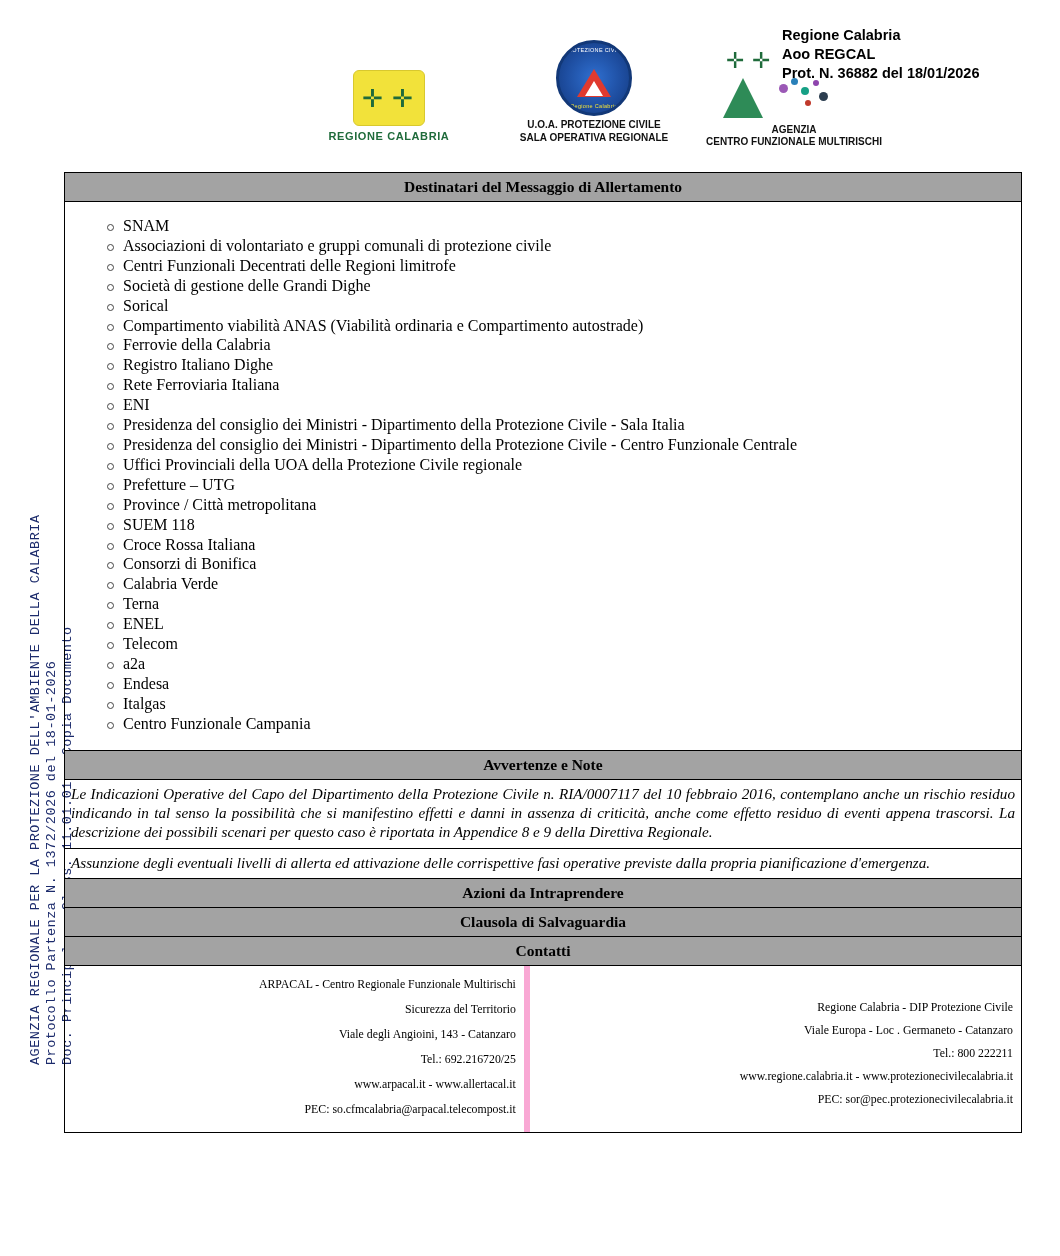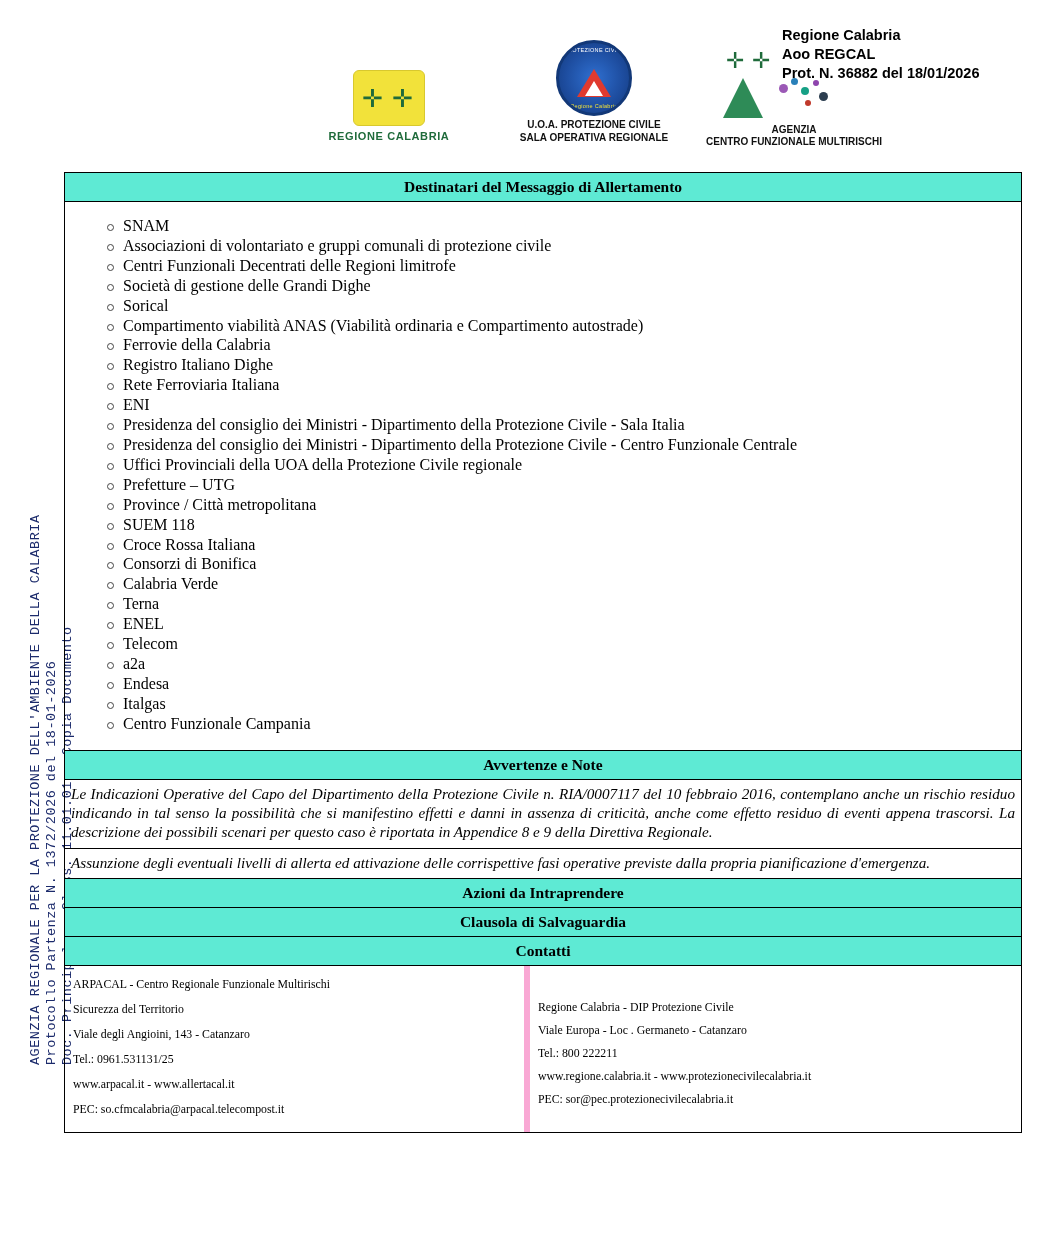--- a/index.html
+++ b/index.html
@@ -155,21 +155,21 @@
     top: 172px;
     width: 958px;
     border: 1px solid #000;
     border-collapse: collapse;
   }
   .doc-table td, .doc-table th {
     border: 1px solid #000;
     vertical-align: top;
   }
   .sec-head {
-    background: #5eead4;
+    background: #a3a3a3;
     text-align: center;
     font-weight: bold;
     font-size: 15.5px;
     padding: 5px 4px;
     font-family: "Liberation Serif", serif;
   }
   .recipients-cell { padding: 14px 10px 16px 10px; }
   ul.recipients {
     margin: 0; padding: 0 0 0 46px; list-style: none;
   }
@@ -189,21 +189,21 @@
   }
   .note-cell {
     padding: 4px 6px 6px 6px;
     font-style: italic;
     font-size: 15.2px;
     line-height: 19.4px;
     text-align: justify;
   }
   
   .contacts-cell { padding: 0; }
-  .contacts-wrap { display: flex; width: 100%; }
+  .contacts-wrap { display: flex; width: 100%; text-align: right; }
   .contact-col {
     font-family: "Liberation Serif", serif;
     font-size: 11.8px;
     line-height: 25px;
     padding: 6px 8px 10px 8px;
   }
   .contact-col.left { width: 48%; }
   .contact-col.right {
     width: 52%;
     border-left: 6px solid #f9a8d4;
@@ -331,21 +331,21 @@
       <tr>
         <td class="sec-head">Contatti</td>
       </tr>
       <tr>
         <td class="contacts-cell">
           <div class="contacts-wrap">
             <div class="contact-col left">
               <div class="cline">ARPACAL - Centro Regionale Funzionale Multirischi</div>
               <div class="cline">Sicurezza del Territorio</div>
               <div class="cline">Viale degli Angioini, 143 - Catanzaro</div>
-              <div class="cline">Tel.: 0961.531131/25</div>
+              <div class="cline">Tel.: 692.216720/25</div>
               <div class="cline">www.arpacal.it - www.allertacal.it</div>
               <div class="cline">PEC: so.cfmcalabria@arpacal.telecompost.it</div>
             </div>
             <div class="contact-col right">
               <div class="cline">Regione Calabria - DIP Protezione Civile</div>
               <div class="cline">Viale Europa - Loc . Germaneto - Catanzaro</div>
               <div class="cline">Tel.: 800 222211</div>
               <div class="cline">www.regione.calabria.it - www.protezionecivilecalabria.it</div>
               <div class="cline">PEC: sor@pec.protezionecivilecalabria.it</div>
             </div>

